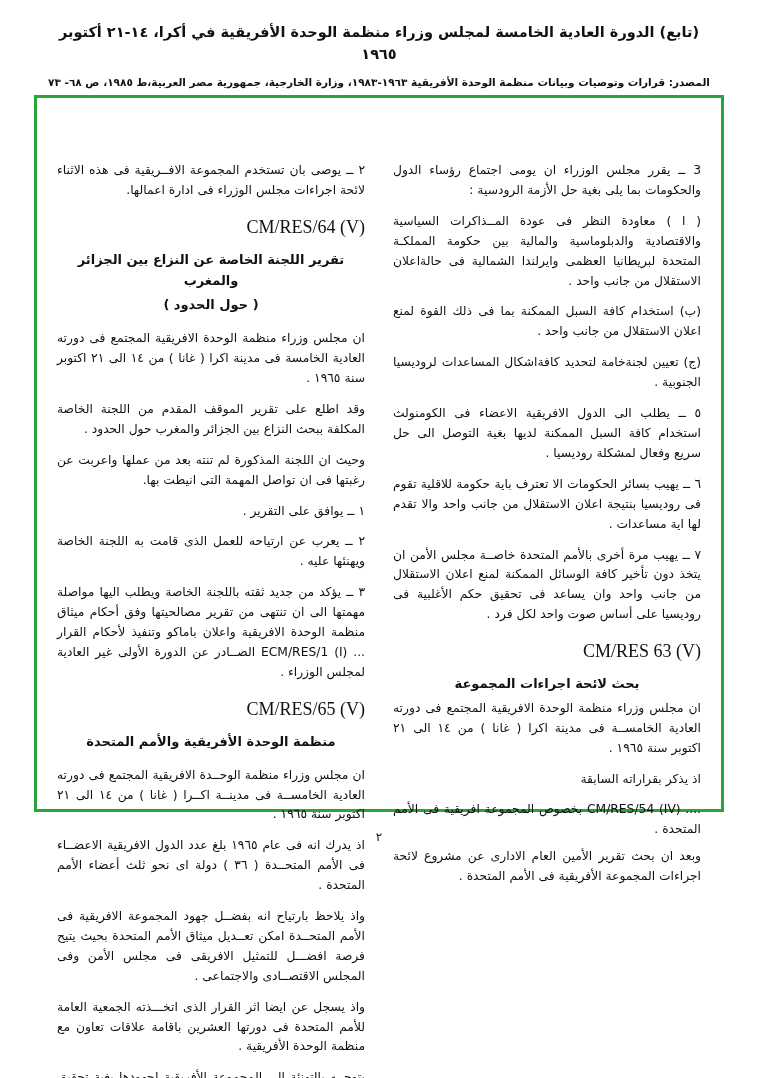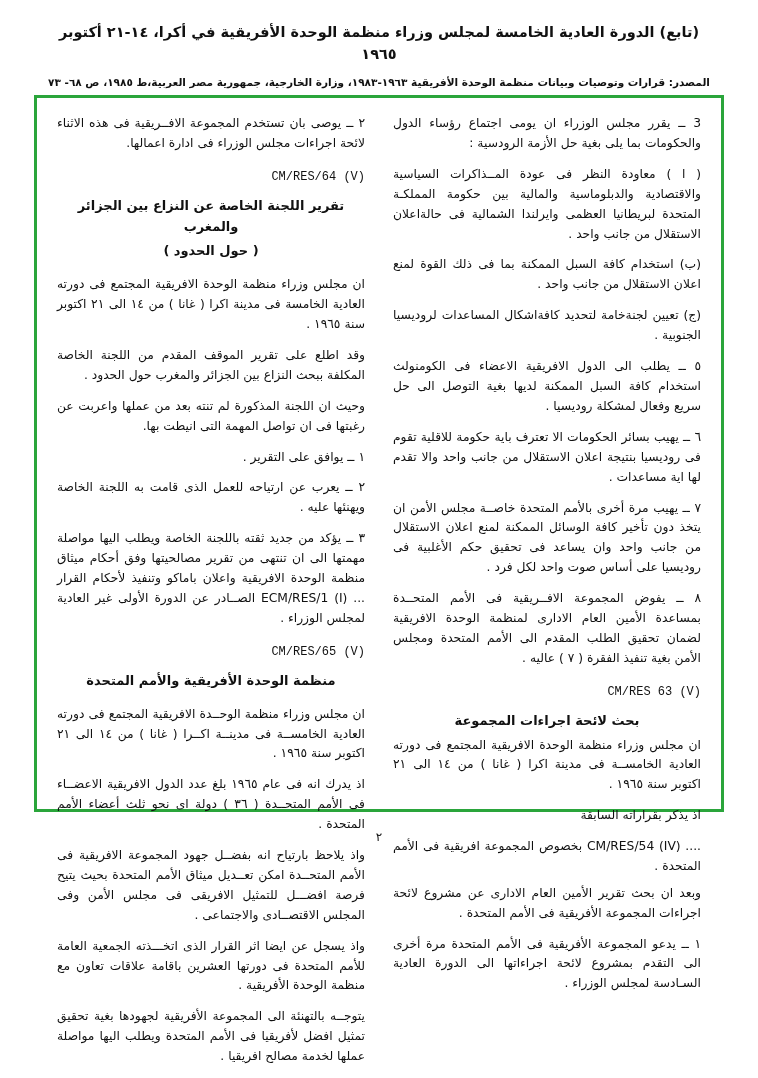--- a/index.html
+++ b/index.html
@@ -59,42 +59,43 @@
     flex-direction: row;
     box-sizing: border-box;
     padding: 16px 20px 10px 20px;
   }
   .col {
     flex: 1 1 50%;
     box-sizing: border-box;
     direction: rtl;
     text-align: justify;
     text-justify: inter-word;
+    margin-top: 47px;
   }
   .col.right {
     padding-left: 14px;
   }
   .col.left {
     padding-right: 14px;
   }
   p.para {
     font-size: 12.3px;
     line-height: 1.62;
     margin: 0 0 11px 0;
     text-align: justify;
   }
   p.para.tight {
     margin-bottom: 7px;
   }
   .res-code {
-    font-size: 12px;
+    font-size: 18px;
     margin: 16px 0 12px 0;
     direction: ltr;
     text-align: right;
-    font-family: Liberation Mono, monospace;
+    font-family: Liberation Serif, serif;
   }
   .sub-title {
     font-size: 13px;
     font-weight: bold;
     text-align: center;
     margin: 10px 0 4px 0;
     line-height: 1.6;
   }
   .sub-title2 {
     font-size: 13px;
@@ -138,37 +139,35 @@
     <div class="frame-inner">
 
       <div class="col right">
         <p class="para">3 ــ يقرر مجلس الوزراء ان يومى اجتماع رؤساء الدول والحكومات بما يلى بغية حل الأزمة الرودسية :</p>
         <p class="para">( ا ) معاودة النظر فى عودة المــذاكرات السياسية والاقتصادية والدبلوماسية والمالية بين حكومة المملكـة المتحدة لبريطانيا العظمى وايرلندا الشمالية فى حالةاعلان الاستقلال من جانب واحد .</p>
         <p class="para">(ب) استخدام كافة السبل الممكنة بما فى ذلك القوة لمنع اعلان الاستقلال من جانب واحد .</p>
         <p class="para">(ج) تعيين لجنةخامة لتحديد كافةاشكال المساعدات لروديسيا الجنوبية .</p>
         <p class="para">٥ ــ يطلب الى الدول الافريقية الاعضاء فى الكومنولث استخدام كافة السبل الممكنة لديها بغية التوصل الى حل سريع وفعال لمشكلة روديسيا .</p>
         <p class="para">٦ ــ يهيب بسائر الحكومات الا تعترف باية حكومة للاقلية تقوم فى روديسيا بنتيجة اعلان الاستقلال من جانب واحد والا تقدم لها اية مساعدات .</p>
         <p class="para">٧ ــ يهيب مرة أخرى بالأمم المتحدة خاصــة مجلس الأمن ان يتخذ دون تأخير كافة الوسائل الممكنة لمنع اعلان الاستقلال من جانب واحد وان يساعد فى تحقيق حكم الأغلبية فى روديسيا على أساس صوت واحد لكل فرد .</p>
-        <p class="para">٨ ــ يفوض المجموعة الافــريقية فى الأمم المتحــدة بمساعدة الأمين العام الادارى لمنظمة الوحدة الافريقية لضمان تحقيق الطلب المقدم الى الأمم المتحدة ومجلس الأمن بغية تنفيذ الفقرة ( ٧ ) عاليه .</p>
 
         <div class="res-code">CM/RES 63  (V)</div>
 
         <div class="sub-title">بحث لائحة اجراءات المجموعة</div>
 
         <p class="para">ان مجلس وزراء منظمة الوحدة الافريقية المجتمع فى دورته العادية الخامســة فى مدينة اكرا ( غانا ) من ١٤ الى ٢١ اكتوبر سنة ١٩٦٥ .</p>
 
         <div class="center-line">اذ يذكر بقراراته السابقة</div>
 
         <p class="para tight mix">
           <span class="inline-code">CM/RES/54 (IV) ....</span>
           <span>بخصوص المجموعة افريقية فى الأمم المتحدة .</span>
         </p>
 
         <p class="para">وبعد ان بحث تقرير الأمين العام الادارى عن مشروع لائحة اجراءات المجموعة الأفريقية فى الأمم المتحدة .</p>
-        <p class="para">١ ــ يدعو المجموعة الأفريقية فى الأمم المتحدة مرة أخرى الى التقدم بمشروع لائحة اجراءاتها الى الدورة العادية السـادسة لمجلس الوزراء .</p>
       </div>
 
       <div class="col left">
         <p class="para">٢ ــ يوصى بان تستخدم المجموعة الافــريقية فى هذه الاثناء لائحة اجراءات مجلس الوزراء فى ادارة اعمالها.</p>
 
         <div class="res-code">CM/RES/64 (V)</div>
 
         <div class="sub-title">تقرير اللجنة الخاصة عن النزاع بين الجزائر والمغرب</div>
         <div class="sub-title2">( حول الحدود )</div>
 

